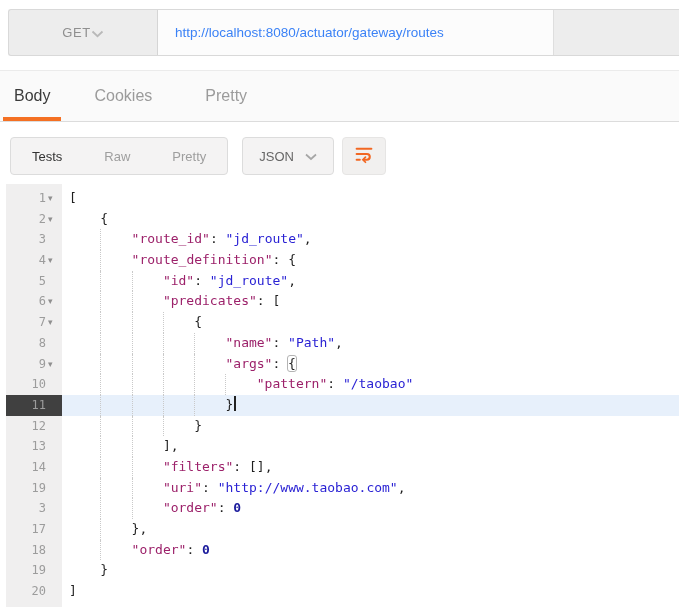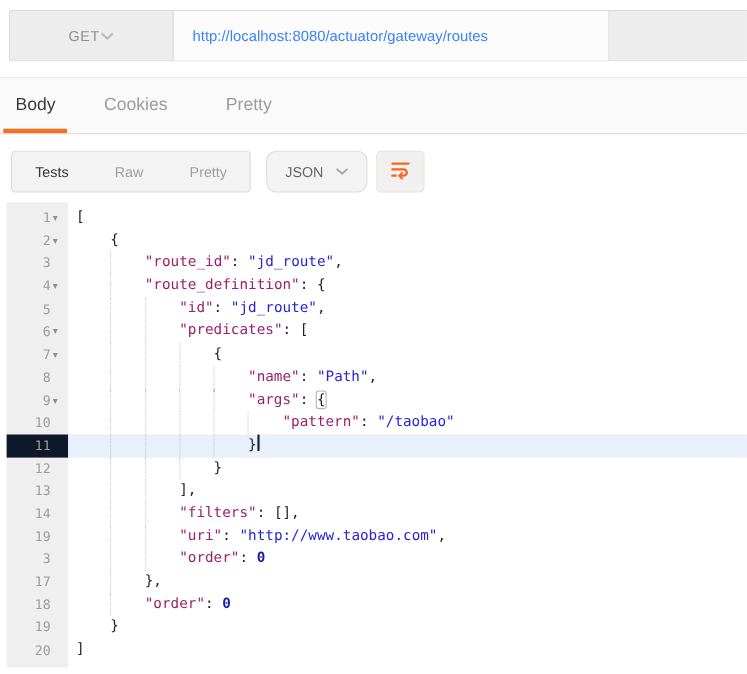--- a/index.html
+++ b/index.html
@@ -34,39 +34,39 @@
   .tab.t-headers{margin-left:17px;}
   .tab.t-tests{margin-left:31px;}
 
   
   .viewbar{position:absolute;left:10px;top:137px;height:38px;display:flex;align-items:stretch;}
   .seggroup{display:flex;align-items:stretch;border:1px solid #dcdcdc;border-radius:4px;
             background:#f4f3f3;overflow:hidden;}
   .seg{border:none;background:transparent;font-family:inherit;font-size:13px;color:#9e9e9e;
        padding:0 21px;cursor:pointer;}
   .seg.active{color:#333333;}
-  .jsondd{margin-left:14px;border:1px solid #dcdcdc;border-radius:9px;background:#f4f3f3;
+  .jsondd{margin-left:14px;border:1px solid #dcdcdc;border-radius:4px;background:#f4f3f3;
           display:flex;align-items:center;gap:11px;padding:0 16px;cursor:pointer;}
   .jsondd .jtxt{font-size:13px;color:#666666;}
   .wrapbtn{margin-left:8px;width:42px;border:1px solid #e6e5e4;border-radius:4px;
            background:#f1f0ef;display:flex;align-items:center;justify-content:center;cursor:pointer;}
 
   
   .editor{position:absolute;left:6px;right:0;top:184px;bottom:6px;
           font-family:"DejaVu Sans Mono","Liberation Mono",monospace;font-size:13px;
           padding-top:4px;box-sizing:border-box;}
   .editor::before{content:"";position:absolute;left:0;top:0;bottom:0;width:56px;background:#f0efef;}
   .row{display:flex;height:20.7px;line-height:20.7px;position:relative;}
   .gut{width:56px;flex:none;display:flex;justify-content:flex-end;align-items:center;}
   .gut .num{color:#9c9c9c;font-size:12px;}
   .gut .fold{width:14px;padding-left:2px;font-size:9px;color:#8f8f8f;
              font-family:"Liberation Sans",sans-serif;cursor:pointer;}
   .codecell{flex:1;padding-left:7px;white-space:pre;color:#1f1f1f;}
   .row.active .codecell{background:#e7f0fb;}
-  .row.active .gut{background:#0f172a;}
+  .row.active .gut{background:#404040;}
   .iu{display:inline-block;width:4ch;height:20.7px;vertical-align:top;box-sizing:border-box;}
   .iu + .iu{border-left:1px dotted #c9c9c9;}
   .tk-k{color:#9c216a;}
   .tk-s{color:#2a22d4;}
   .tk-n{color:#1a1a9c;font-weight:bold;}
   .tk-p{color:#1f1f1f;}
   .tk-m{outline:1px solid #b4b4b4;border-radius:2px;}
   .cursor{display:inline-block;width:2px;height:15px;background:#222222;
           vertical-align:-2px;margin-left:1px;}
 </style>

